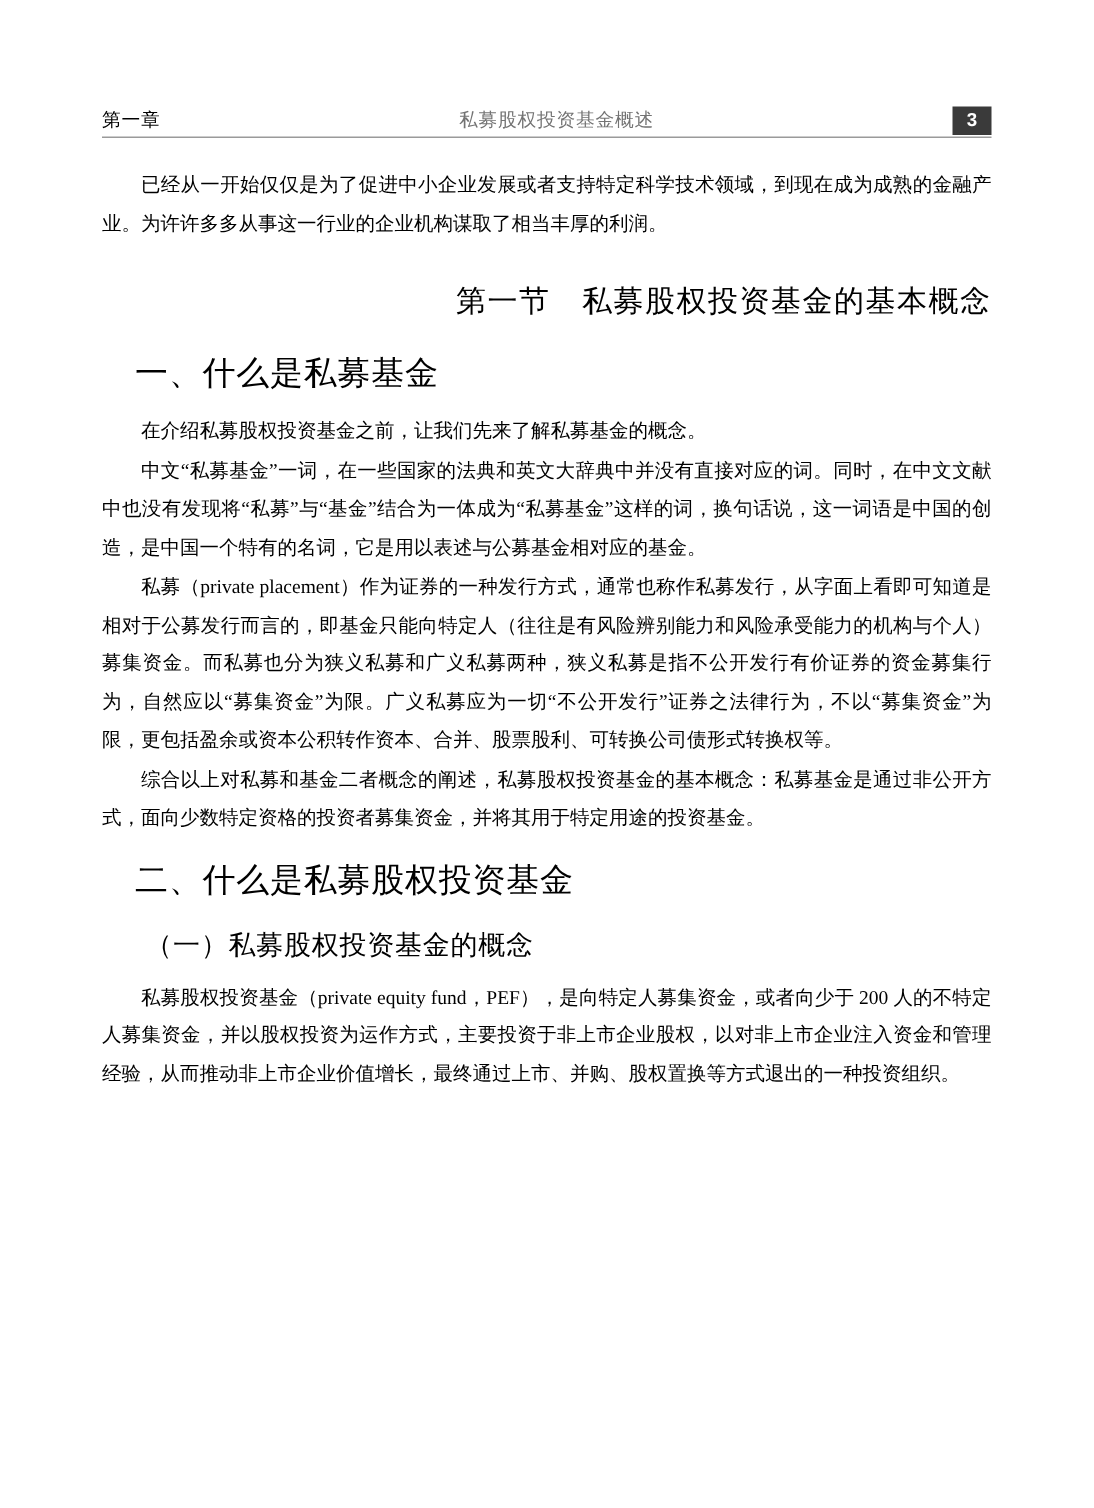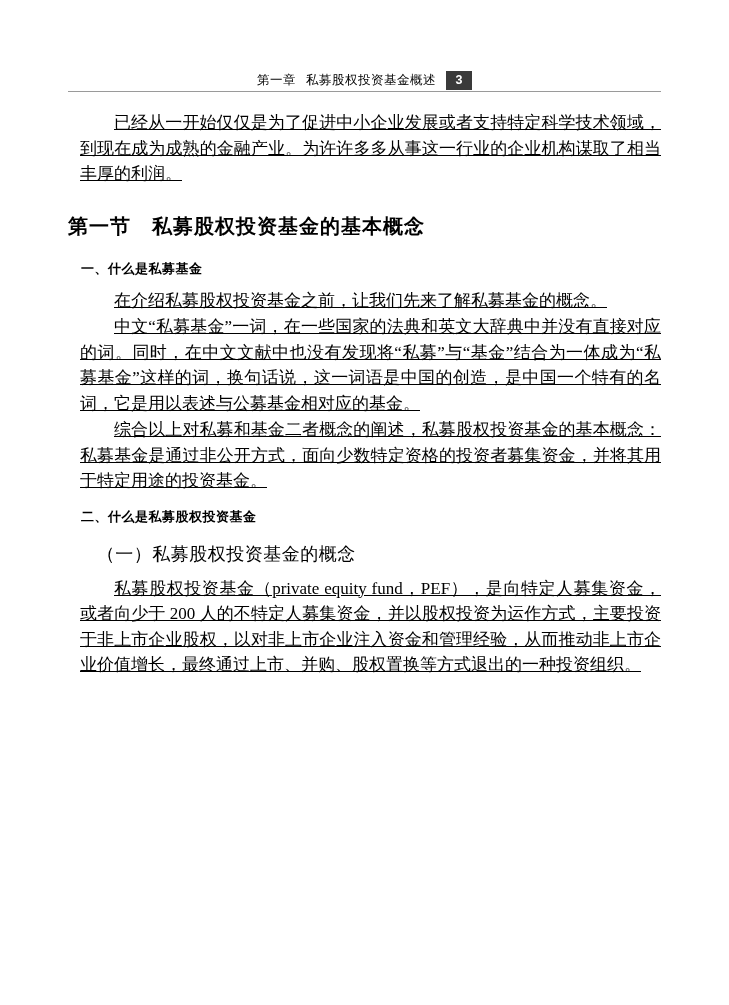--- a/index.html
+++ b/index.html
@@ -27,34 +27,34 @@
   .header {
     position: absolute;
     top: 70px;
     right: 68px;
     left: 68px;
     height: 22px;
   }
   .header-inner {
     display: flex;
     align-items: center;
-    justify-content: center;
+    justify-content: space-between;
     gap: 10px;
     height: 20px;
   }
   .header-chapter {
     font-size: 12.5px;
     letter-spacing: 0.5px;
     color: #000;
     white-space: nowrap;
   }
   .header-title {
     font-size: 12.5px;
     letter-spacing: 0.5px;
-    color: #000000;
+    color: #737373;
     white-space: nowrap;
   }
   .page-number-box {
     background: #3a3a3a;
     color: #ffffff;
     font-size: 12.5px;
     font-weight: bold;
     min-width: 26px;
     height: 19px;
     line-height: 19px;
@@ -70,40 +70,39 @@
   }
 
   
   .content {
     position: absolute;
     top: 110px;
     left: 68px;
     right: 68px;
   }
   p.para {
-    margin: 0 0 1px 12px;
-    font-size: 17px;
+    margin: 0 0 1px 0;
+    font-size: 13px;
     line-height: 25.5px;
     text-align: justify;
     text-justify: inter-ideograph;
     text-indent: 2em;
-    text-decoration: underline;
   }
 
   h1.section-title {
     font-size: 20px;
-    font-weight: bold;
-    text-align: left;
+    font-weight: normal;
+    text-align: right;
     margin: 26px 0 20px 0;
     letter-spacing: 1px;
     font-family: "Liberation Serif", serif;
   }
   h2.subhead {
-    font-size: 13px;
-    font-weight: bold;
+    font-size: 22px;
+    font-weight: normal;
     margin: 14px 0 10px 0;
     text-indent: 1em;
     font-family: "Liberation Sans", "Liberation Serif", sans-serif;
     letter-spacing: 0.5px;
   }
   h3.subsubhead {
     font-size: 18px;
     font-weight: normal;
     margin: 16px 0 10px 0;
     text-indent: 1.6em;
@@ -127,20 +126,21 @@
   <div class="content">
 
     <p class="para">已经从一开始仅仅是为了促进中小企业发展或者支持特定科学技术领域，到现在成为成熟的金融产业。为许许多多从事这一行业的企业机构谋取了相当丰厚的利润。</p>
 
     <h1 class="section-title">第一节　私募股权投资基金的基本概念</h1>
 
     <h2 class="subhead">一、什么是私募基金</h2>
 
     <p class="para">在介绍私募股权投资基金之前，让我们先来了解私募基金的概念。</p>
     <p class="para">中文“私募基金”一词，在一些国家的法典和英文大辞典中并没有直接对应的词。同时，在中文文献中也没有发现将“私募”与“基金”结合为一体成为“私募基金”这样的词，换句话说，这一词语是中国的创造，是中国一个特有的名词，它是用以表述与公募基金相对应的基金。</p>
+    <p class="para">私募（private placement）作为证券的一种发行方式，通常也称作私募发行，从字面上看即可知道是相对于公募发行而言的，即基金只能向特定人（往往是有风险辨别能力和风险承受能力的机构与个人）募集资金。而私募也分为狭义私募和广义私募两种，狭义私募是指不公开发行有价证券的资金募集行为，自然应以“募集资金”为限。广义私募应为一切“不公开发行”证券之法律行为，不以“募集资金”为限，更包括盈余或资本公积转作资本、合并、股票股利、可转换公司债形式转换权等。</p>
     <p class="para">综合以上对私募和基金二者概念的阐述，私募股权投资基金的基本概念：私募基金是通过非公开方式，面向少数特定资格的投资者募集资金，并将其用于特定用途的投资基金。</p>
 
     <h2 class="subhead">二、什么是私募股权投资基金</h2>
 
     <h3 class="subsubhead">（一）私募股权投资基金的概念</h3>
 
     <p class="para">私募股权投资基金（private equity fund，PEF），是向特定人募集资金，或者向少于 200 人的不特定人募集资金，并以股权投资为运作方式，主要投资于非上市企业股权，以对非上市企业注入资金和管理经验，从而推动非上市企业价值增长，最终通过上市、并购、股权置换等方式退出的一种投资组织。</p>
 
   </div>
 </div>

